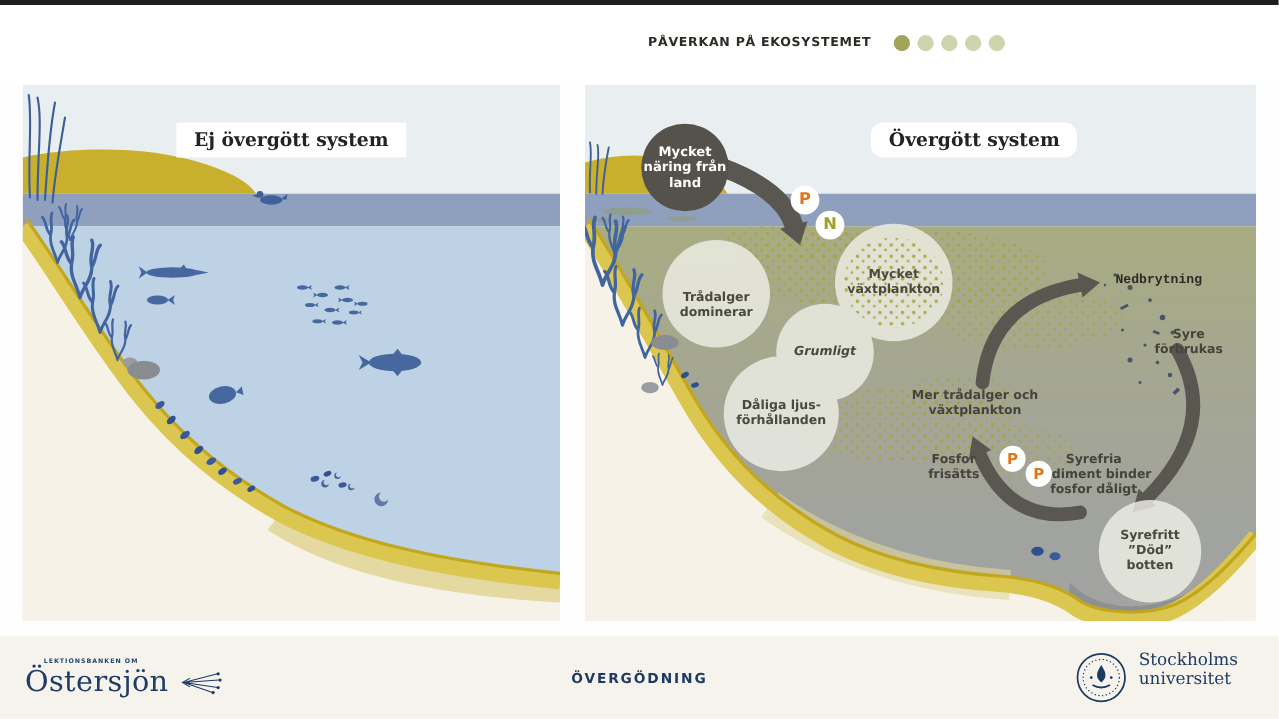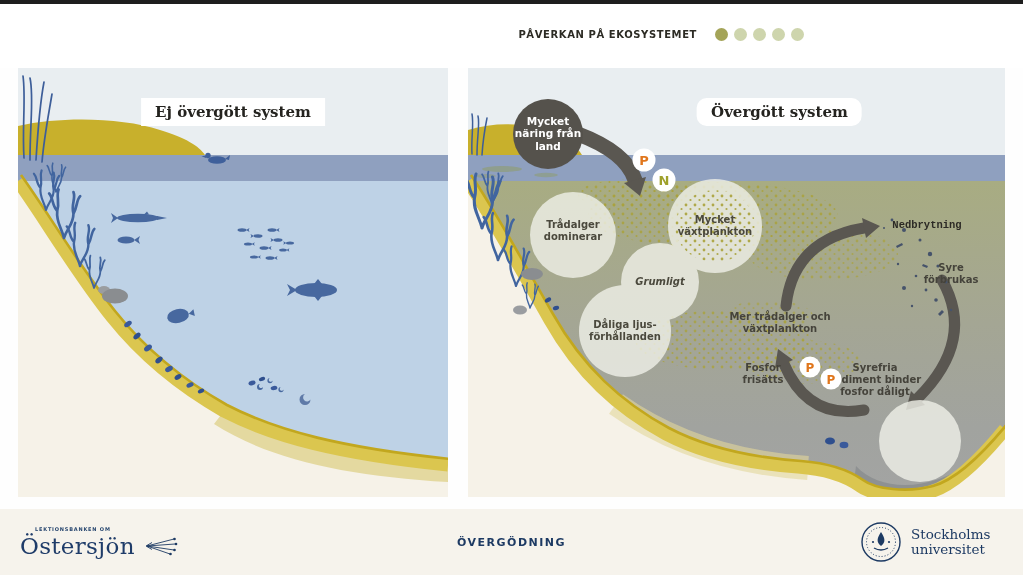--- a/index.html
+++ b/index.html
@@ -55,21 +55,21 @@
     display:flex;align-items:center;justify-content:space-between;padding:0 20px;box-sizing:border-box;
   }
   .brand-block{display:flex;flex-direction:column;}
   .brand-small{font-size:5px;font-weight:bold;letter-spacing:.8px;color:#27466f;margin-left:15px;margin-bottom:1px;}
   .brand-row{display:flex;align-items:center;gap:6px;}
   .brand{font-family:"DejaVu Serif",serif;font-size:23px;color:#1f3c69;letter-spacing:.3px;}
   .topic{
     position:absolute;left:50%;transform:translateX(-50%);
     font-weight:bold;font-size:11px;letter-spacing:1.5px;color:var(--navy);
   }
-  .uni-block{display:flex;align-items:center;gap:9px;}
+  .uni-block{display:flex;align-items:flex-start;gap:9px;}
   .uni-text{font-family:"DejaVu Serif",serif;font-size:13.5px;color:var(--navy);line-height:1.12;width:92px;}
 </style>
 </head>
 <body style="--orange: #e0761c; --olive: #9fa12c; --navy: #1d3a63; --dot-active: #a4a458; --dot-inactive: #ced5ad;">
 
 <div class="topbar"></div>
 <div class="version">V1.2</div>
 
 <div class="header">
   <div class="progress">
@@ -294,24 +294,25 @@
         <path d="M428,178 l6,-3 l1,2 l-6,3 Z"></path>
           <path d="M455,196 l5,2 l-1,2 l-5,-2 Z"></path>
           <path d="M470,246 l4,-4 l2,2 l-4,4 Z"></path>
       </g>
     </svg>
 
     <div class="panel-title">Övergött system</div>
     <div class="rp-label source-label" style="left:80px;top:66px;width:72px;">Mycket näring från land</div>
     <div class="pn pn-p" style="left:176px;top:92px;">P</div>
     <div class="pn pn-n" style="left:196px;top:112px;">N</div>
-    <div class="rp-label bubble-label" style="left:105px;top:163px;width:62px;text-align:center;">Trådalger dominerar</div>
+    <div class="rp-label bubble-label" style="left:105px;top:177px;width:62px;text-align:center;">Trådalger dominerar</div>
     <div class="rp-label bubble-label" style="left:247px;top:158px;width:76px;">Mycket växtplankton</div>
     <div class="rp-label bubble-label" style="left:192px;top:214px;width:60px;font-style:italic;">Grumligt</div>
     <div class="rp-label bubble-label" style="left:157px;top:263px;width:76px;">Dåliga ljus-förhållanden</div>
+    <div class="rp-label bubble-label" style="left:452px;top:373px;width:72px;">Syrefritt ”Död” botten</div>
     <div class="rp-label label-strong" style="left:459px;top:157px;">Nedbrytning</div>
     <div class="rp-label" style="left:483px;top:206px;width:58px;">Syre förbrukas</div>
     <div class="rp-label" style="left:312px;top:255px;width:112px;">Mer trådalger och växtplankton</div>
     <div class="rp-label" style="left:295px;top:306px;width:46px;">Fosfor frisätts</div>
     <div class="rp-label" style="left:407px;top:312px;width:98px;">Syrefria sediment binder fosfor dåligt</div>
     <div class="pn pn-p" style="left:342px;top:299px;width:21px;height:21px;font-size:12px;">P</div>
     <div class="pn pn-p" style="left:363px;top:311px;width:21px;height:21px;font-size:12px;">P</div>
   </div>
 </div>
 

